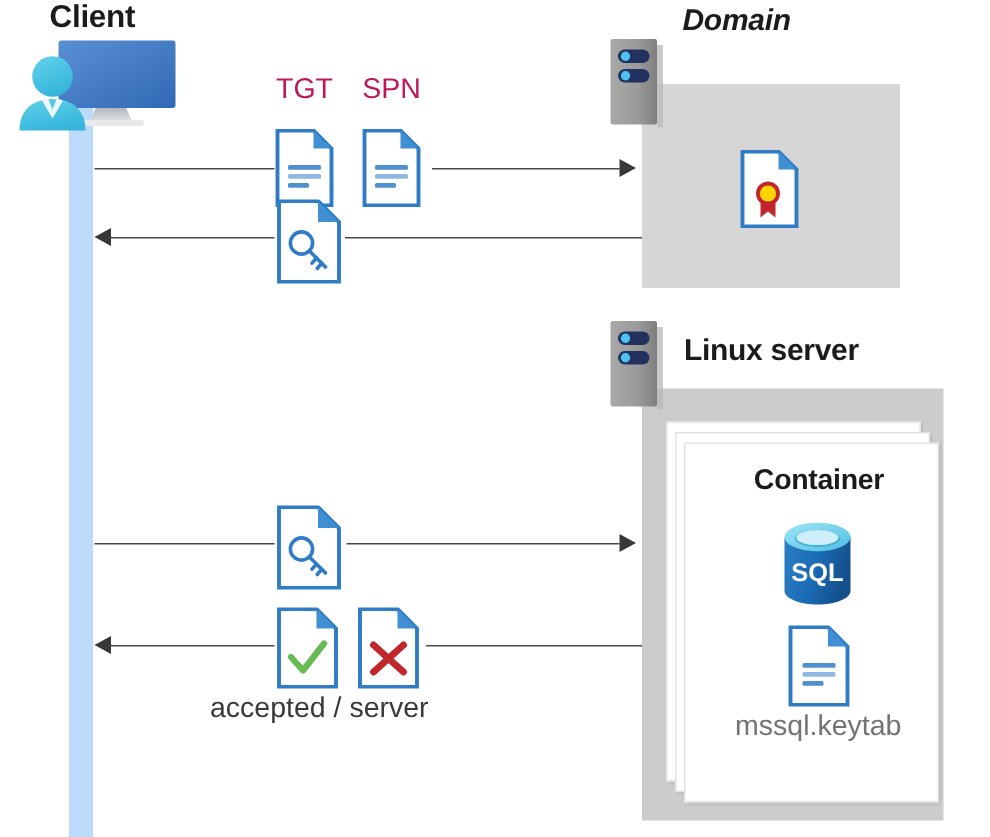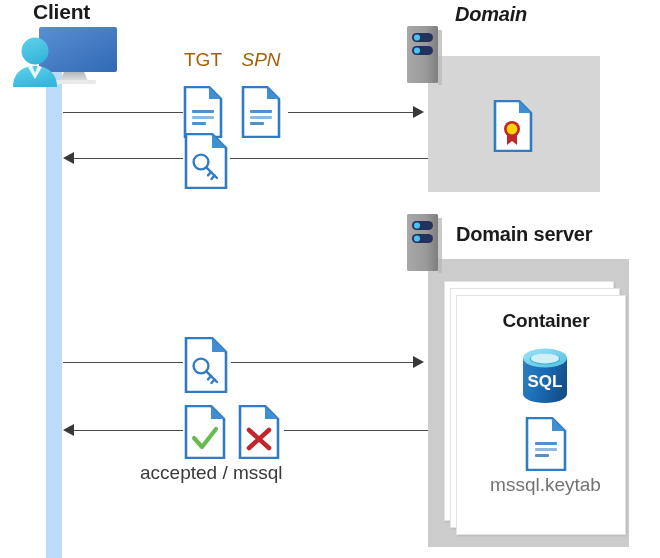--- a/index.html
+++ b/index.html
@@ -104,25 +104,25 @@
   }
   .arrow-left {
     border-top: 6px solid transparent;
     border-bottom: 6px solid transparent;
     border-right: 11px solid #383838;
   }
 
   
   .doc-label {
     font-size: 19px;
-    color: #a16207;
+    color: #be185d;
     text-align: center;
   }
   #tgt-label { left: 175px; top: 49px; width: 56px; }
-  #spn-label { left: 233px; top: 49px; width: 56px; font-style: italic; }
+  #spn-label { left: 233px; top: 49px; width: 56px; }
 
   #keytab-label {
     left: 468px; top: 474px; width: 155px;
     font-size: 19px; color: #737373; text-align: center;
   }
   #accepted-denied {
     left: 140px; top: 462px; width: 200px;
     font-size: 19px; color: #3a3a3a; text-align: left;
   }
 </style>
@@ -243,21 +243,21 @@
       <path d="M28 1 L42 15 H28 Z" fill="#3f8fd2"></path>
       <g fill="none" stroke="#2f7cc5" stroke-width="2.4">
         <circle cx="17" cy="29" r="7.4"></circle>
         <path d="M22.3 34.3 L33 45" stroke-linecap="round"></path>
         <path d="M27 39 L24 42.4" stroke-linecap="round"></path>
         <path d="M30.5 42.5 L27.5 46" stroke-linecap="round"></path>
       </g>
     </svg>
   </div>
 
-  <div class="abs title-bold" id="linux-title">Domain server</div>
+  <div class="abs title-bold" id="linux-title">Linux server</div>
 
   <div class="abs" id="linux-box"></div>
 
   <div class="abs" id="linux-rack">
     <svg width="37" height="60" viewBox="0 0 37 60">
       <rect x="1" y="1" width="31" height="57" rx="1.5" fill="url(#rackGrad)"></rect>
       <rect x="32" y="5" width="4" height="55" fill="#b8b8b8" opacity="0.75"></rect>
       <rect x="6" y="8" width="21" height="9" rx="4.5" fill="#23315e"></rect>
       <circle cx="11" cy="12.5" r="3.1" fill="#4cc2f1"></circle>
       <rect x="6" y="21" width="21" height="9" rx="4.5" fill="#23315e"></rect>
@@ -334,15 +334,15 @@
   </div>
 
   <div class="abs" style="left:238px; top:405px;">
     <svg width="42" height="54" viewBox="0 0 42 54">
       <path d="M2 1 H27 L40 14 V53 H2 Z" fill="#ffffff" stroke="#2f7cc5" stroke-width="2.6"></path>
       <path d="M27 1 L40 14 H27 Z" fill="#3f8fd2"></path>
       <path d="M11 25 L31 43 M31 25 L11 43" fill="none" stroke="#c0272d" stroke-width="4.6" stroke-linecap="round"></path>
     </svg>
   </div>
 
-  <div class="abs" id="accepted-denied">accepted / mssql</div>
+  <div class="abs" id="accepted-denied">accepted / server</div>
 
 </div>
 
 </body></html>

